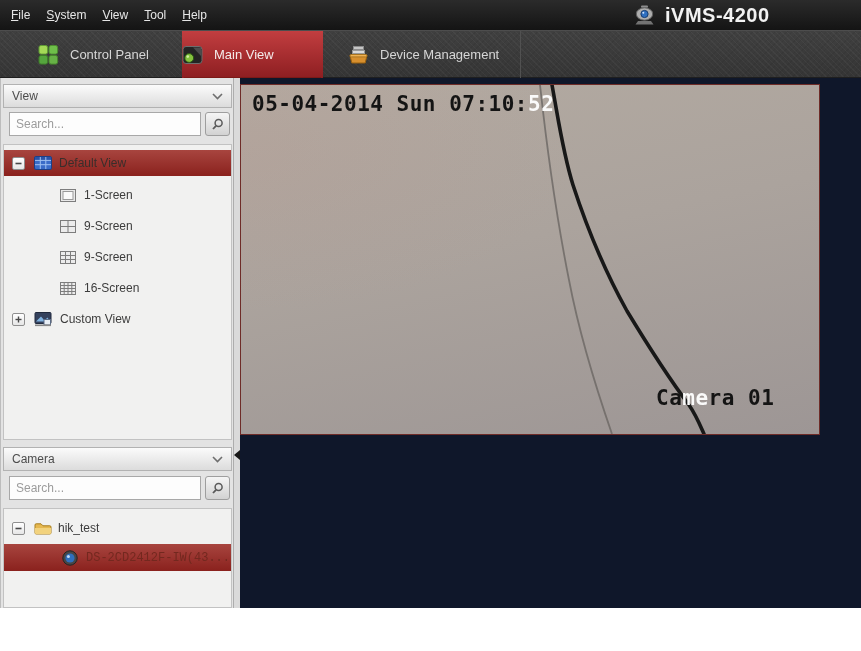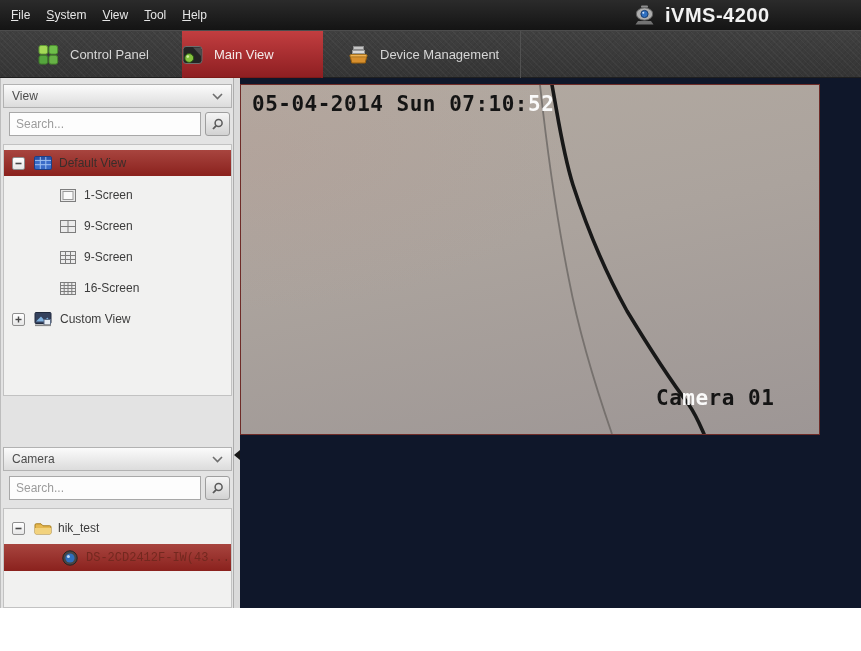--- a/index.html
+++ b/index.html
@@ -40,21 +40,21 @@
     display:flex; align-items:center; padding:0 8px; font-size:12px; color:#4c4c4c; }
   .panel-header .chev { margin-left:auto; display:inline-flex; cursor:pointer; }
   .searchrow { position:absolute; left:8px; width:221px; height:26px; display:flex; gap:4px; }
   .searchrow input { flex:1; height:24px; border:1px solid #a8a8a8; background:#fdfdfd;
     font-size:12px; padding:0 6px; color:#444; font-family:"Liberation Sans",sans-serif; }
   .searchrow input::placeholder { color:#9c9c9c; }
   .search-btn { width:25px; height:24px; border:1px solid #9e9e9e; border-radius:3px;
     background:linear-gradient(#f5f5f5,#d2d2d2); display:flex; align-items:center; justify-content:center; cursor:pointer; }
 
   .treebox { position:absolute; left:2px; width:229px; background:#f1f1f0; border:1px solid #c2c2c2; }
-  .tree-view { top:66px; height:252px;padding-left:38px; }
+  .tree-view { top:66px; height:296px;padding-left:38px; }
   .tree-camera { top:430px; height:100px; }
   .trow { position:absolute; left:0; width:227px; height:26px; display:flex; align-items:center; font-size:12px; color:#3c3c3c; cursor:pointer; }
   .trow.sel { background:linear-gradient(#a8453f,#8a211d); }
   .trow .exp { position:absolute; left:8px; width:13px; height:13px; border:1px solid #8f8f8f; border-radius:2px;
     background:linear-gradient(#ffffff,#e6e6e6); display:flex; align-items:center; justify-content:center; cursor:pointer; }
   .trow .nicon { position:absolute; display:inline-flex; }
   .trow .lbl { position:absolute; white-space:nowrap; }
 
   .splitter { position:absolute; left:233px; top:0; width:7px; height:530px; background:#dadada; border-left:1px solid #adadad; cursor:col-resize; }
   .collapse-arrow { position:absolute; left:0px; top:372px; width:0; height:0;

